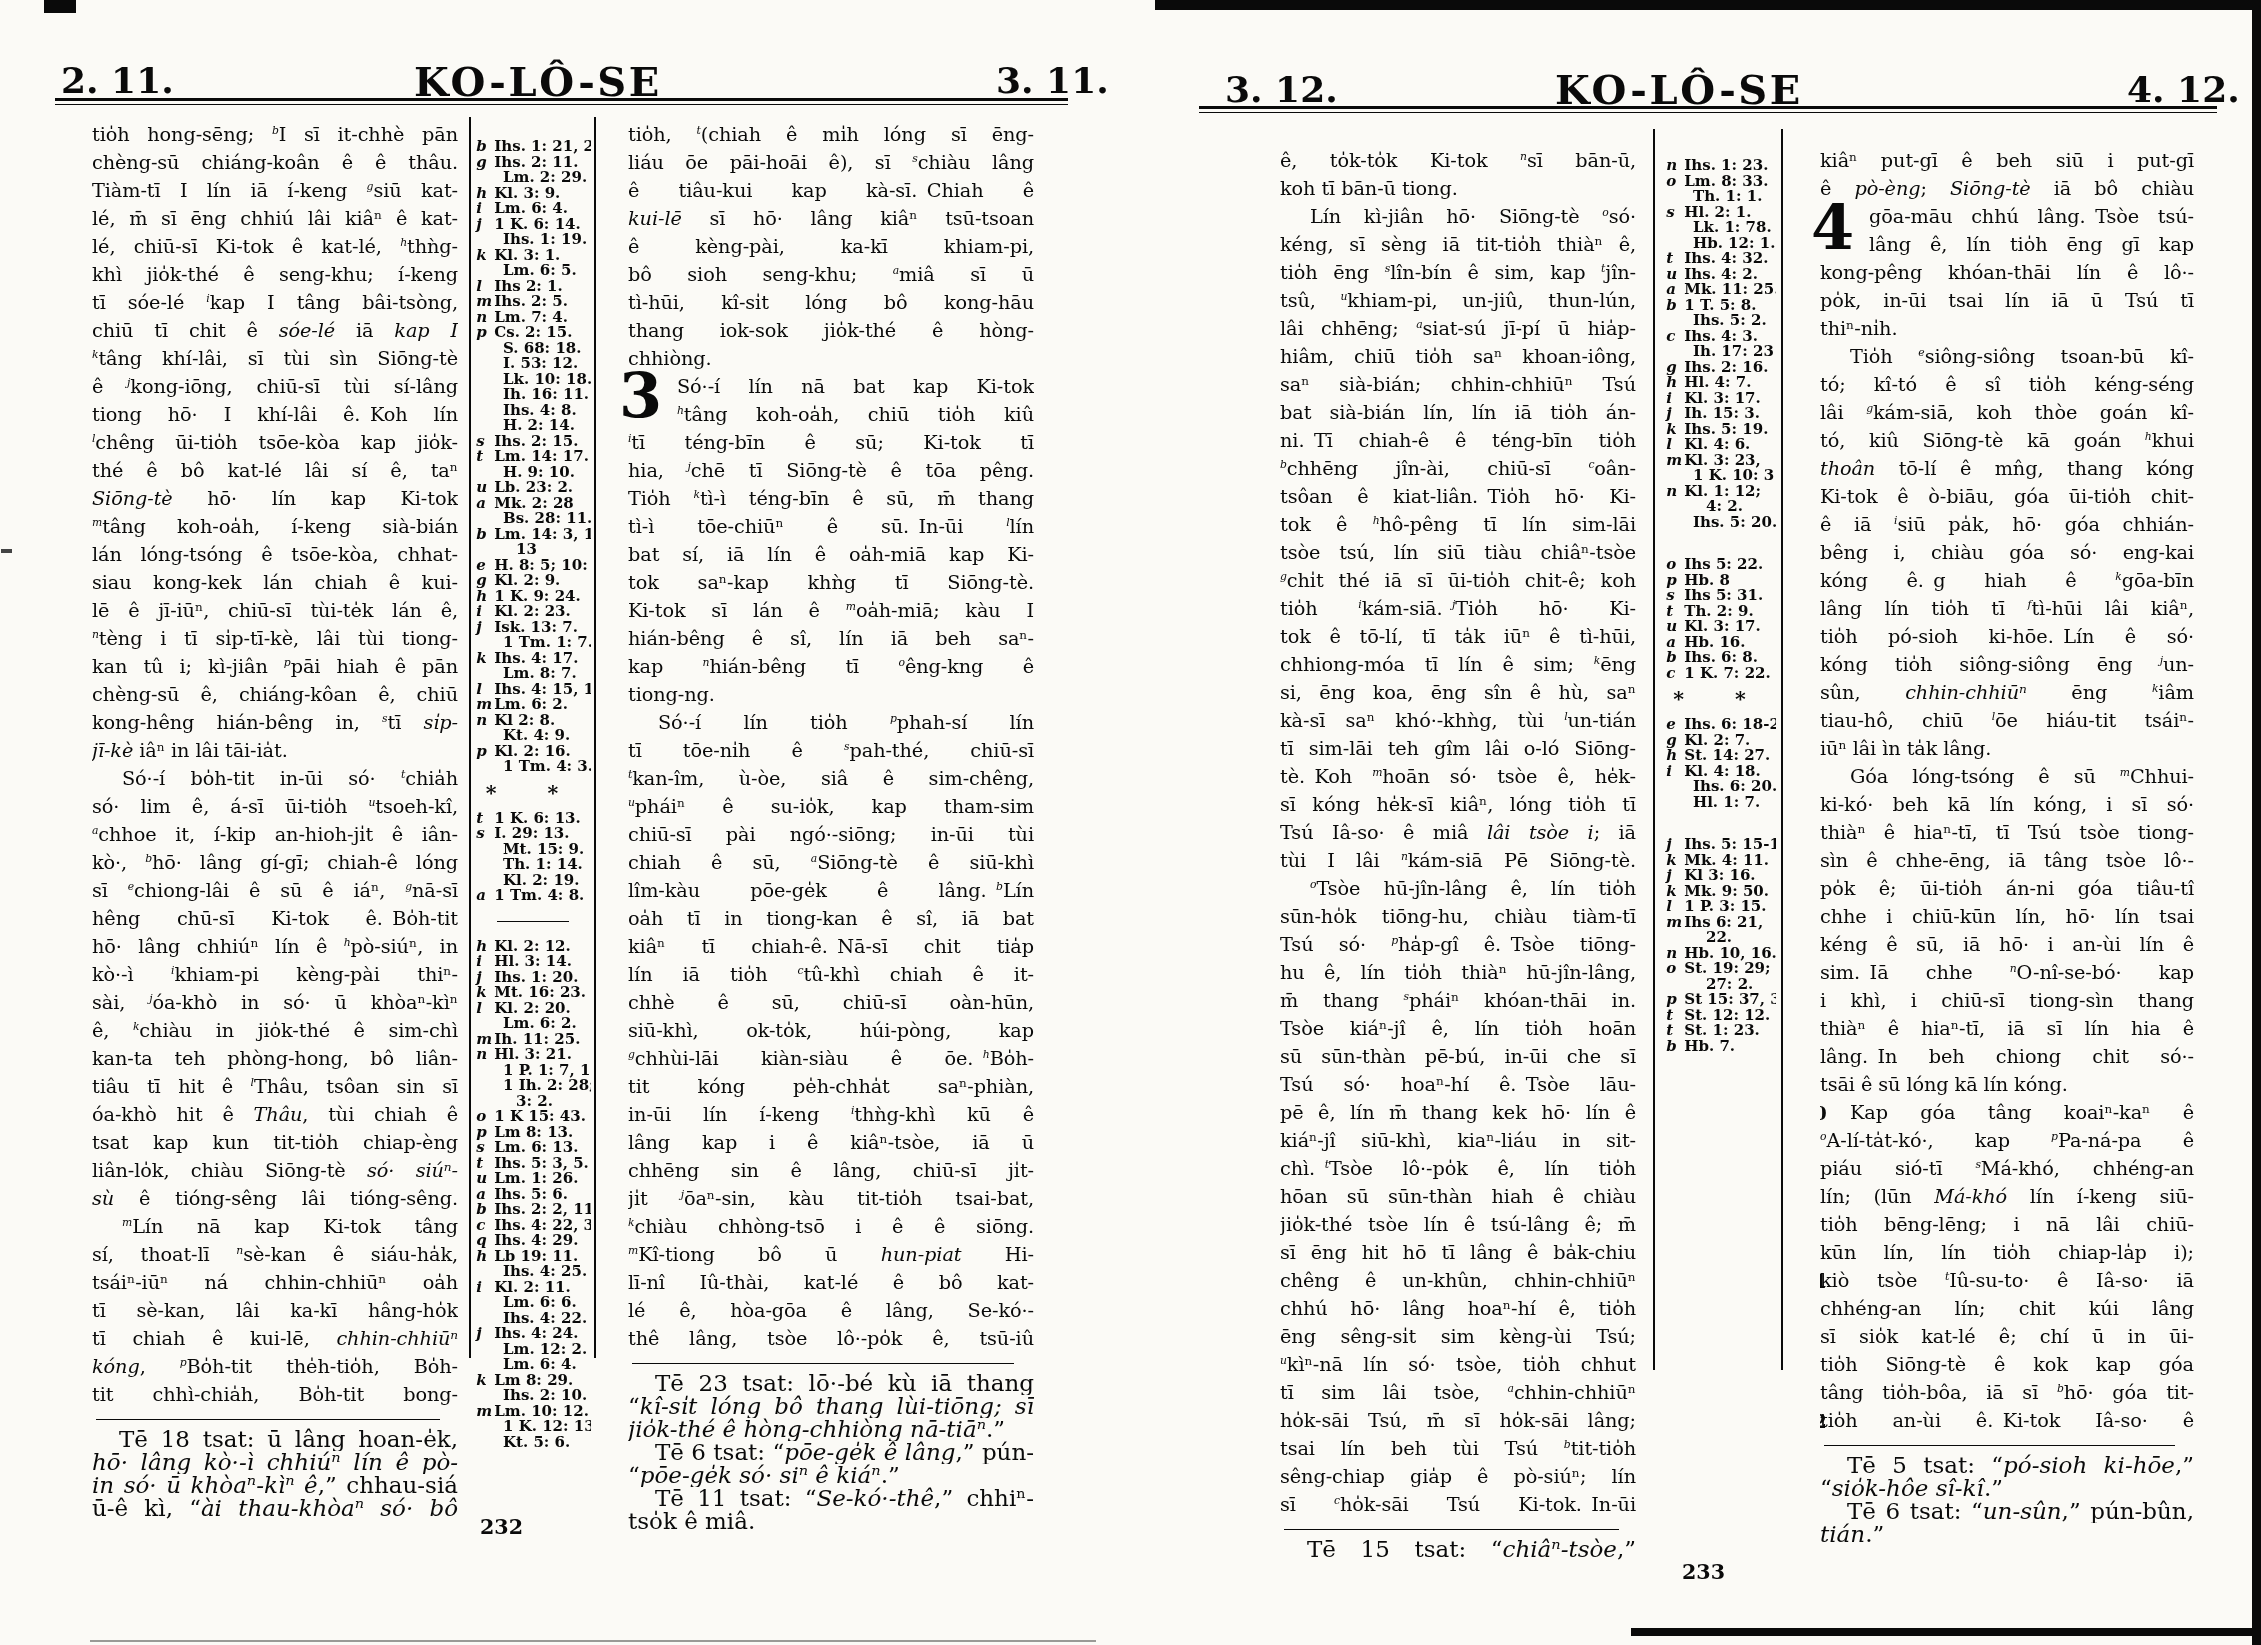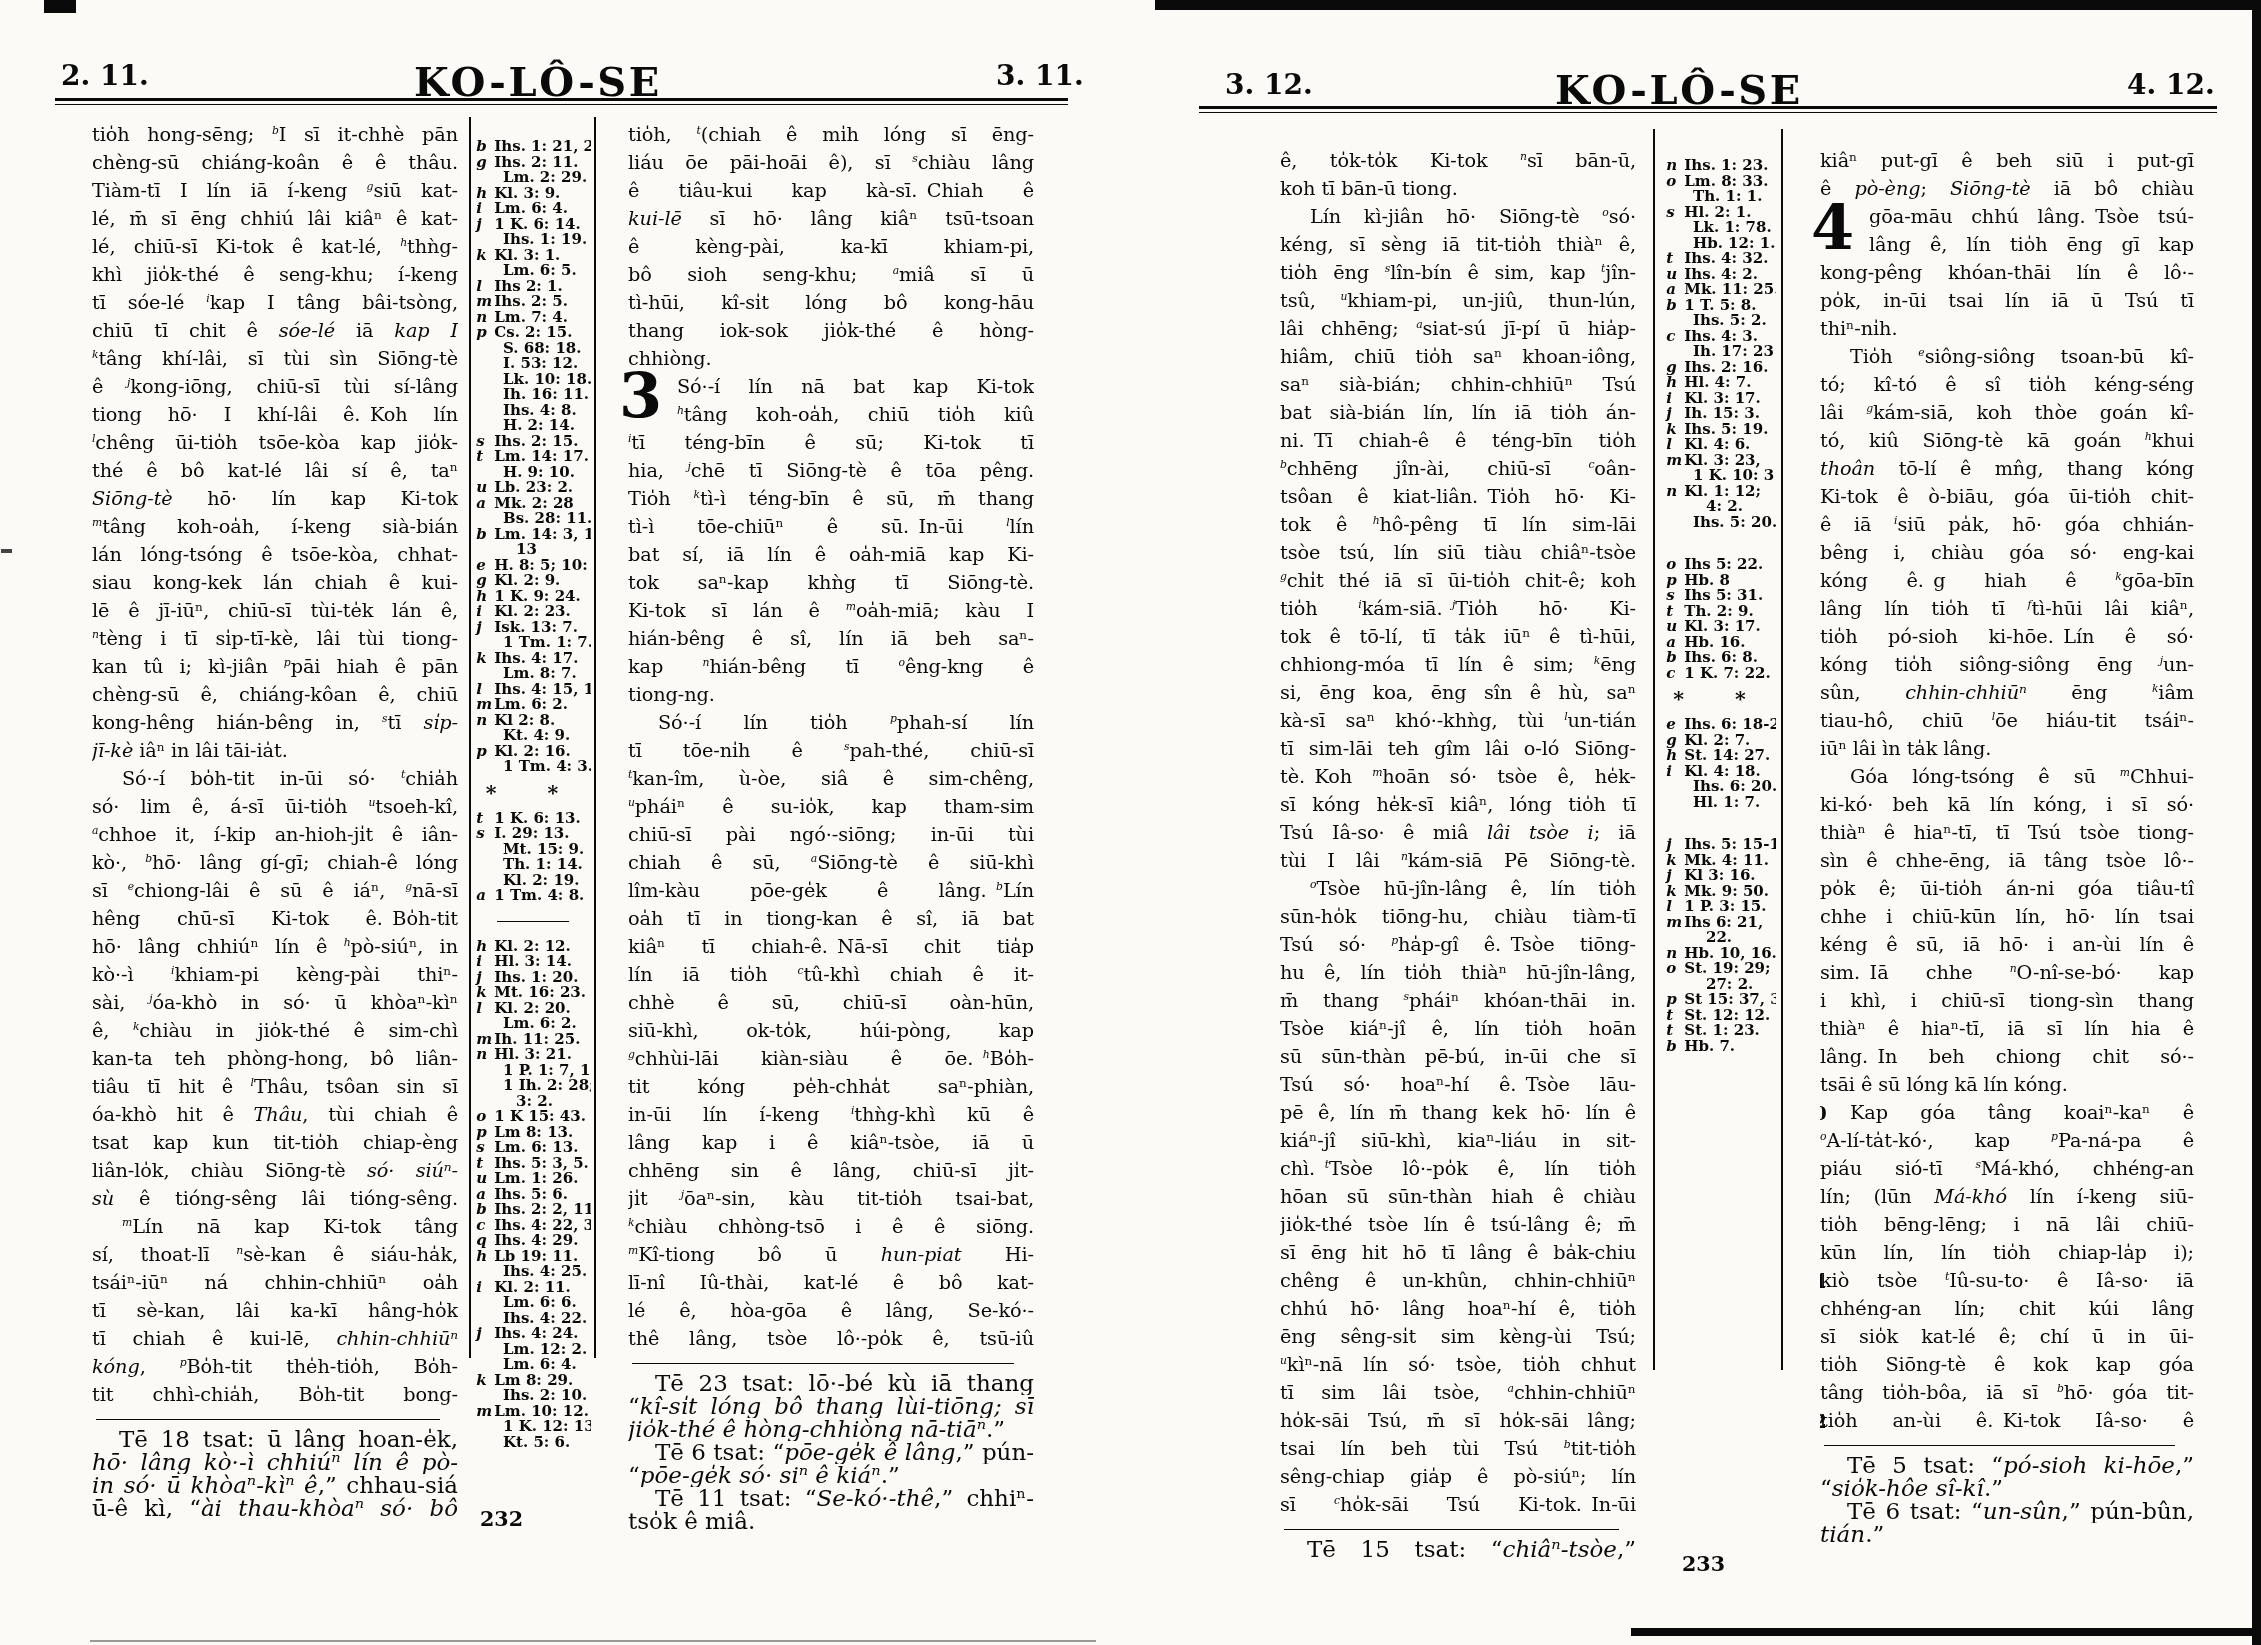--- a/index.html
+++ b/index.html
@@ -1,19 +1,19 @@
 <!DOCTYPE html>
 <html style="font-size:10.3px"><head>
 <meta charset="utf-8">
 <title>KO-LÔ-SE scan</title>
 <style>
   html,body{margin:0;padding:0;background:#e9e7e2;}
   #canvas{position:relative;width:2261px;height:1645px;background:#fbfaf6;overflow:hidden;
           font-family:"DejaVu Serif","Liberation Serif",serif;color:#0a0a0a;}
-  .hdr-num{position:absolute;font-weight:bold;font-size:28px;white-space:nowrap;}
+  .hdr-num{position:absolute;font-weight:bold;font-size:36px;white-space:nowrap;}
   .hdr-title{position:absolute;font-weight:bold;font-size:40px;letter-spacing:2.6px;text-align:center;width:284px;}
   .dblrule{position:absolute;border-top:3.2px solid #0a0a0a;}
   .dblrule::after{content:"";display:block;margin-top:3.2px;border-top:1.3px solid #0a0a0a;}
   .vrule{position:absolute;width:1.9px;background:#0a0a0a;}
   .col{position:absolute;}
   .tl{position:relative;height:28px;line-height:28px;font-size:19.3px;
       text-align:justify;text-align-last:justify;overflow:hidden;letter-spacing:-0.1px;}
   .tl.nj{text-align-last:left;}
   .tl.pi{padding-left:30px;}
   .tl.dc{padding-left:49px;}
@@ -25,21 +25,21 @@
   .fn.nj{text-align-last:left;}
   .fn.pi{padding-left:27px;}
   .refs{position:absolute;font-size:15px;font-weight:bold;}
   .ref{position:relative;height:15.5px;line-height:15.5px;padding-left:19.3px;white-space:nowrap;overflow:hidden;}
   .ref .rl{position:absolute;left:1.3px;font-style:italic;}
   .ref.cont{padding-left:28px;}
   .ref.ind2{padding-left:41px;}
   .stars{height:36px;line-height:36px;text-align:center;font-size:20.6px;letter-spacing:22px;font-weight:bold;}
   .refrule{border-top:1.3px solid #0a0a0a;width:62%;margin:17px auto;}
   .refgap{height:27px;}
-  .pgnum{position:absolute;font-weight:bold;font-size:20.6px;}
+  .pgnum{position:absolute;font-weight:bold;font-size:20.6px;margin-top:8px;}
   .artifact{position:absolute;background:#0a0a0a;}
 </style>
 </head>
 <body>
 
 <div id="canvas">
 
   <div class="artifact" style="left:44px;top:0;width:32px;height:13px;"></div>
   <div class="artifact" style="left:1155px;top:0;width:1106px;height:10.3px;"></div>
   <div class="artifact" style="left:2252px;top:0;width:9px;height:1645px;"></div>

